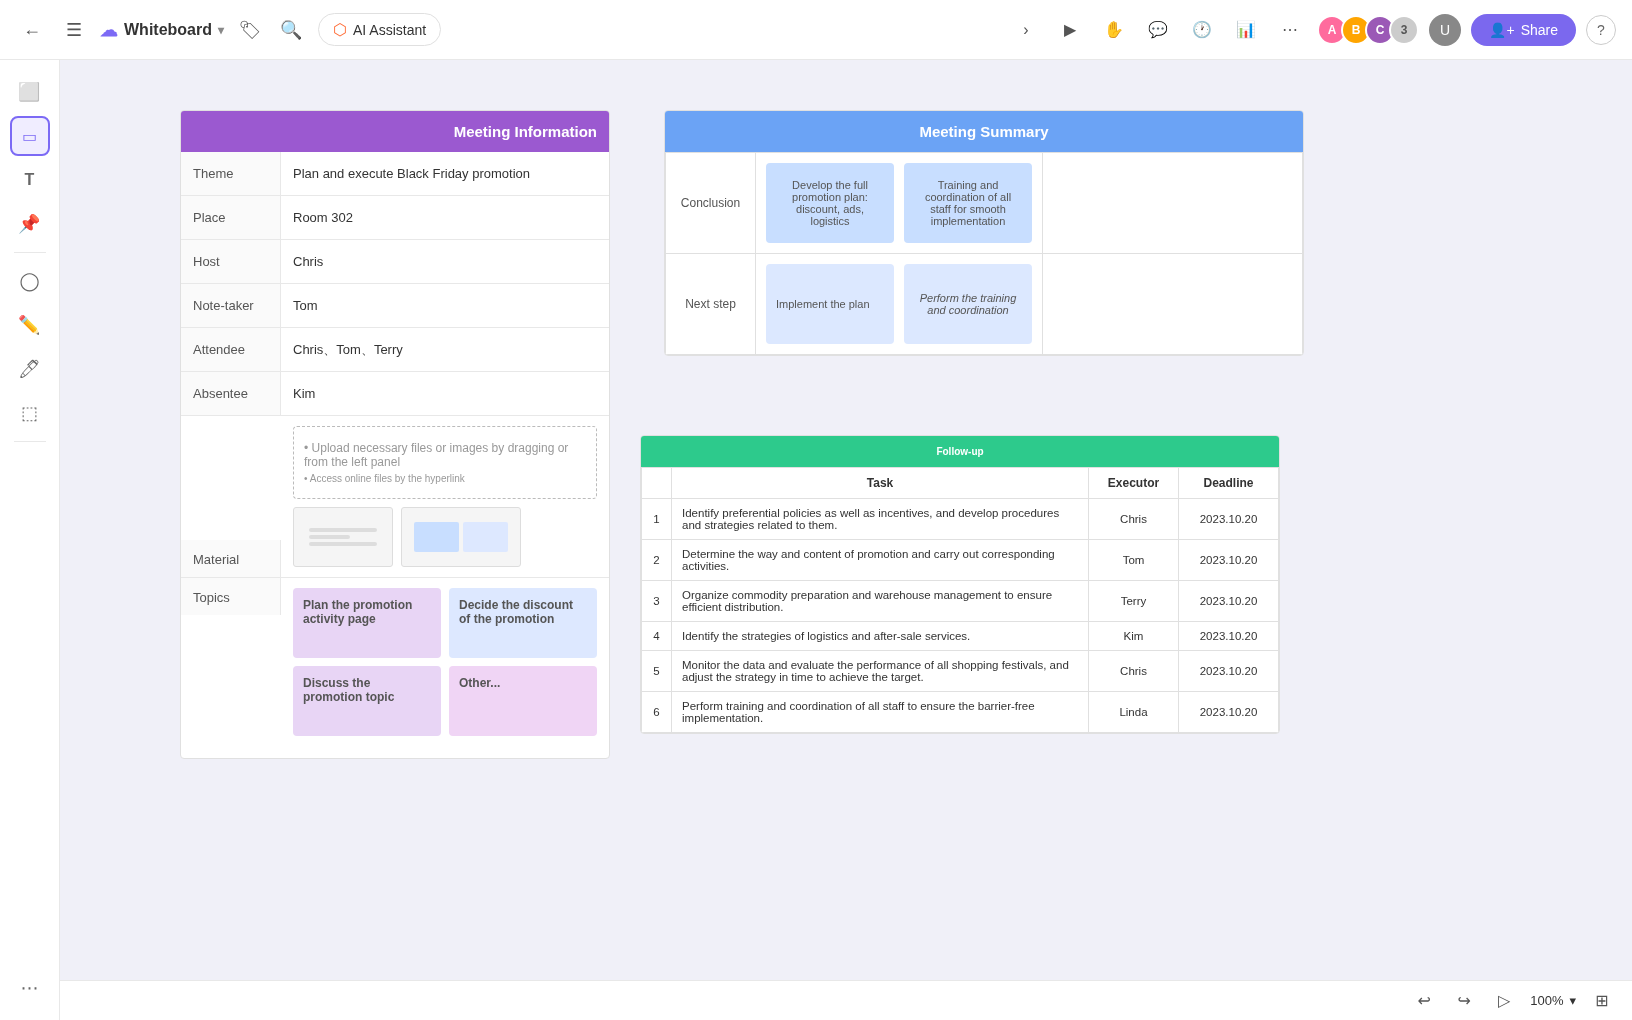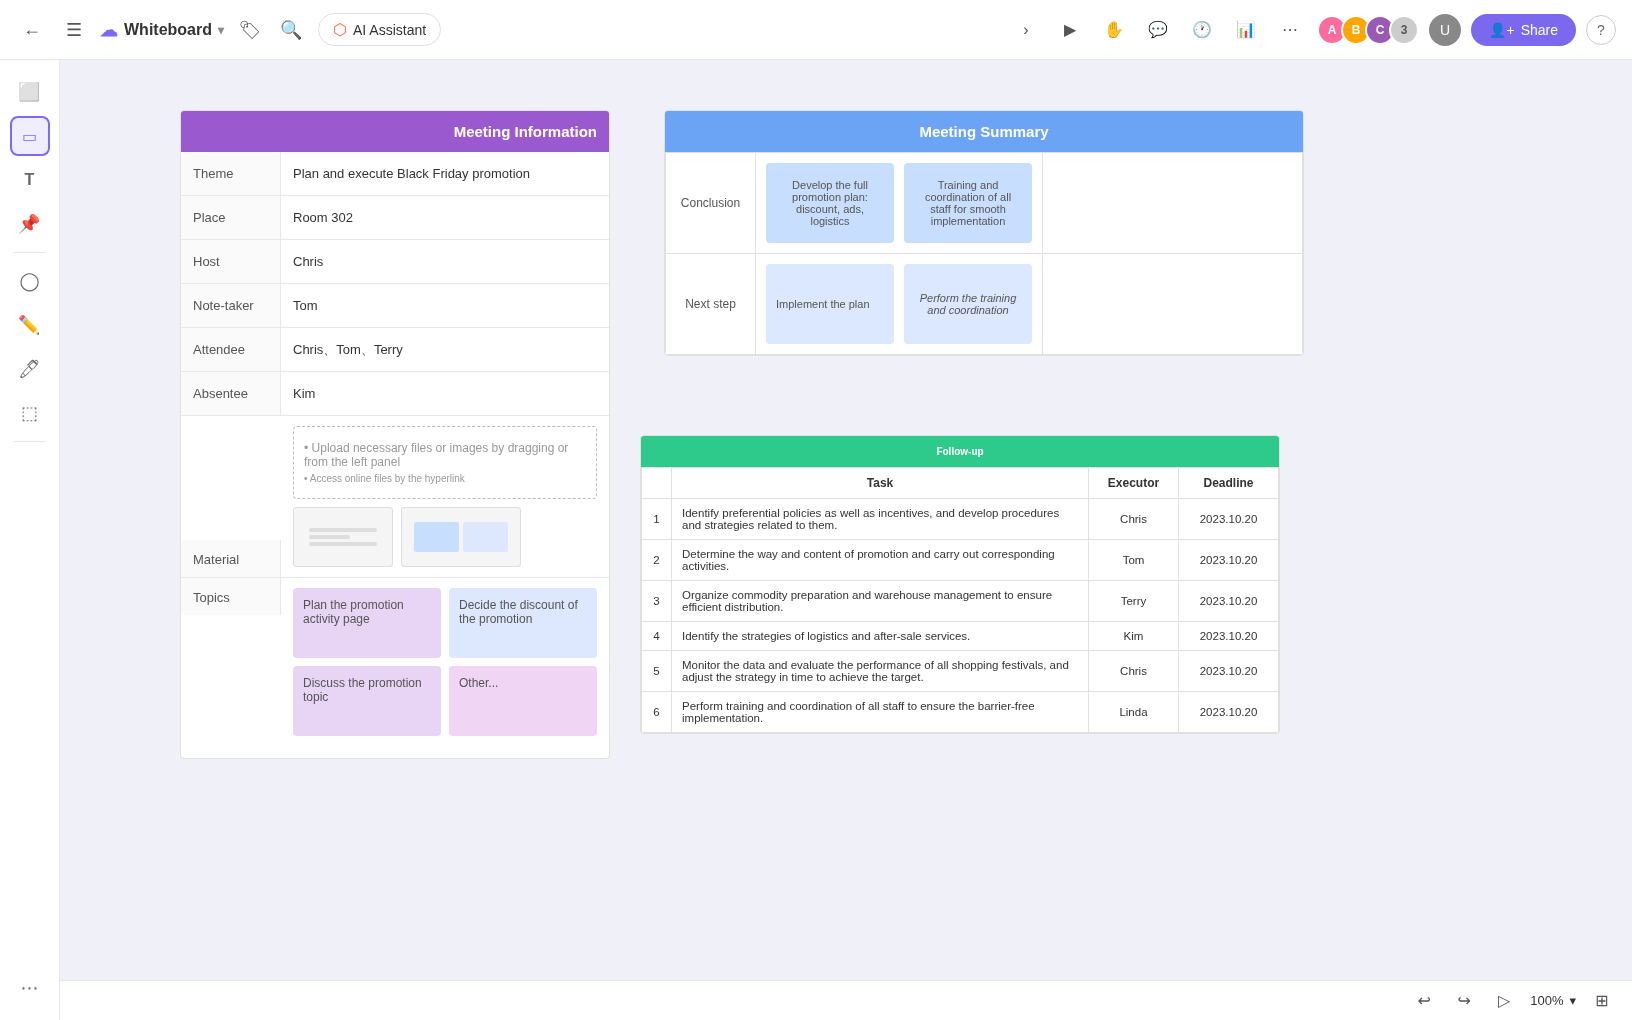--- a/index.html
+++ b/index.html
@@ -41,21 +41,21 @@
     .info-label { width: 100px; padding: 10px 12px; font-size: 13px; color: #555; background: #fafafa; border-right: 1px solid #e8e8e8; display: flex; align-items: center; flex-shrink: 0; }
     .info-value { padding: 10px 12px; font-size: 13px; color: #333; flex: 1; display: flex; align-items: center; }
     .material-area { padding: 10px 12px; flex: 1; }
     .upload-zone { border: 1px dashed #bbb; border-radius: 4px; padding: 14px 10px; font-size: 11px; color: #888; text-align: left; margin-bottom: 8px; }
     .material-thumbs { display: flex; gap: 8px; }
     .thumb { width: 100px; height: 60px; border: 1px solid #ddd; border-radius: 3px; background: #f5f5f5; display: flex; flex-direction: column; align-items: center; justify-content: center; font-size: 9px; color: #aaa; overflow: hidden; }
     .thumb-lines { width: 70%; }
     .thumb-line { height: 4px; background: #ddd; margin: 3px 0; border-radius: 2px; }
     .thumb-line.short { width: 60%; }
     .topics-area { padding: 10px 12px; flex: 1; }
-    .topics-grid { display: grid; grid-template-columns: 1fr 1fr; gap: 8px; }
+    .topics-grid { display: grid; grid-template-columns: 1fr 1fr; gap: 8px; font-weight: bold; }
     .topic-card { padding: 10px; border-radius: 4px; font-size: 12px; color: #555; min-height: 70px; display: flex; align-items: flex-start; }
     .topic-card.purple-light { background: #e8d5f5; }
     .topic-card.blue-light { background: #dde8ff; }
     .topic-card.pink-light { background: #f0d5f5; }
 
     
     .meeting-summary { position: absolute; top: 50px; left: 604px; width: 640px; background: white; border: 1px solid #e0e0e0; border-radius: 4px; overflow: hidden; }
     .summary-header { background: #6ba3f5; color: white; text-align: center; padding: 12px; font-size: 15px; font-weight: 600; }
     .summary-table { width: 100%; border-collapse: collapse; }
     .summary-table td { border: 1px solid #e0e0e0; padding: 10px; font-size: 12px; vertical-align: top; }

